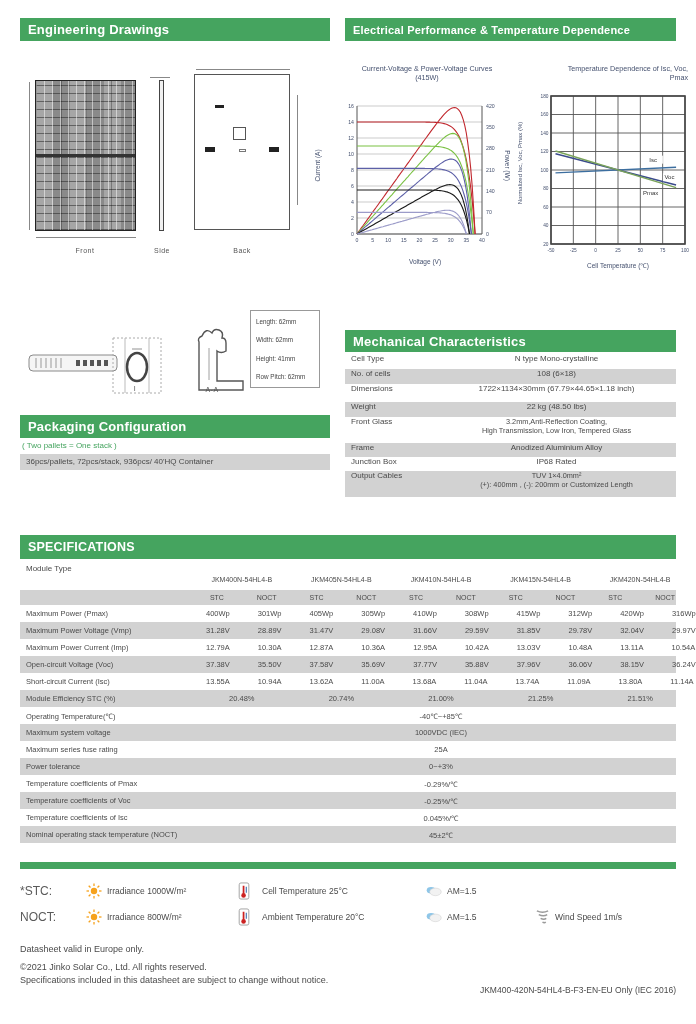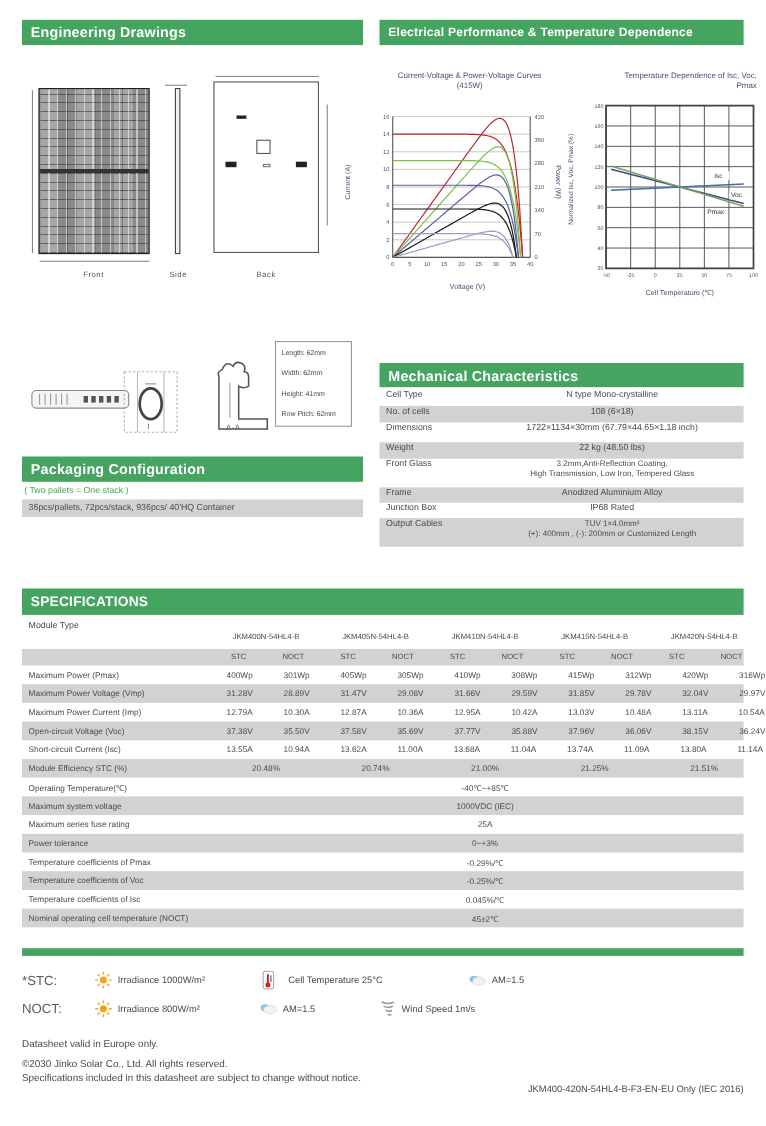--- a/index.html
+++ b/index.html
@@ -443,21 +443,21 @@
       </div>
       <div class="spec-grid spec-row gray">
         <div class="spec-label">Temperature coefficients of Voc</div>
         <div class="cell span10">-0.25%/℃</div>
       </div>
       <div class="spec-grid spec-row">
         <div class="spec-label">Temperature coefficients of Isc</div>
         <div class="cell span10">0.045%/℃</div>
       </div>
       <div class="spec-grid spec-row gray">
-        <div class="spec-label">Nominal operating cell temperature  (NOCT)</div>
+        <div class="spec-label">Nominal operating stack temperature  (NOCT)</div>
         <div class="cell span10">45±2℃</div>
       </div>
     </div>
 
   <div id="divider"></div>
 
   <div id="legend">
       <div class="legend-row">
         <span class="legend-label">*STC:</span>
         <span class="legend-item">
@@ -512,20 +512,31 @@
                 <line x1="13" y1="8" x2="15.5" y2="8"></line>
                 <line x1="2.7" y1="2.7" x2="4.5" y2="4.5"></line>
                 <line x1="11.5" y1="11.5" x2="13.3" y2="13.3"></line>
                 <line x1="2.7" y1="13.3" x2="4.5" y2="11.5"></line>
                 <line x1="11.5" y1="4.5" x2="13.3" y2="2.7"></line>
               </g>
             </svg>
           </span>
           <span>Irradiance 800W/m²</span>
         </span>
+        <span class="legend-item w2">
+          <span class="licon">
+            <svg width="14" height="18" viewBox="0 0 16 20">
+              <rect x="2.5" y="0.8" width="11" height="18.4" rx="2" fill="#fff" stroke="#999"></rect>
+              <line x1="7.5" y1="4" x2="7.5" y2="13" stroke="#cc2222" stroke-width="2"></line>
+              <circle cx="7.5" cy="15" r="2.6" fill="#cc2222"></circle>
+              <line x1="10.6" y1="5" x2="10.6" y2="12" stroke="#3366aa" stroke-width="1.2"></line>
+            </svg>
+          </span>
+          <span>Ambient Temperature 20°C</span>
+        </span>
         <span class="legend-item w3">
           <span class="licon">
             <svg width="22" height="14" viewBox="0 0 22 14">
               <ellipse cx="7" cy="6" rx="6" ry="4.5" fill="#8ec6e8"></ellipse>
               <ellipse cx="13" cy="8.2" rx="8" ry="5.2" fill="#f2f2f2" stroke="#c5c5c5" stroke-width="0.6"></ellipse>
             </svg>
           </span>
           <span>AM=1.5</span>
         </span>
         <span class="legend-item">
@@ -537,18 +548,18 @@
                 <path d="M6,10.5 q3.5,2 6,0"></path>
                 <path d="M8,14.5 q2,1.2 3.5,0"></path>
               </g>
             </svg>
           </span>
           <span>Wind Speed 1m/s</span>
         </span>
       </div>
     </div>
 
-  <div class="foot-line" style="top:962px;">©2030 Jinko Solar Co., Ltd. All rights reserved.</div>
+  <div class="foot-line" style="top:962px;">©2021 Jinko Solar Co., Ltd. All rights reserved.</div>
   <div class="foot-line" style="top:975px;">Specifications included in this datasheet are subject to change without notice.</div>
   <div class="foot-line" style="top:944px;">Datasheet valid in Europe only.</div>
   <div id="foot-right">JKM400-420N-54HL4-B-F3-EN-EU Only (IEC 2016)</div>
 
 </div>
 
 </body></html>

